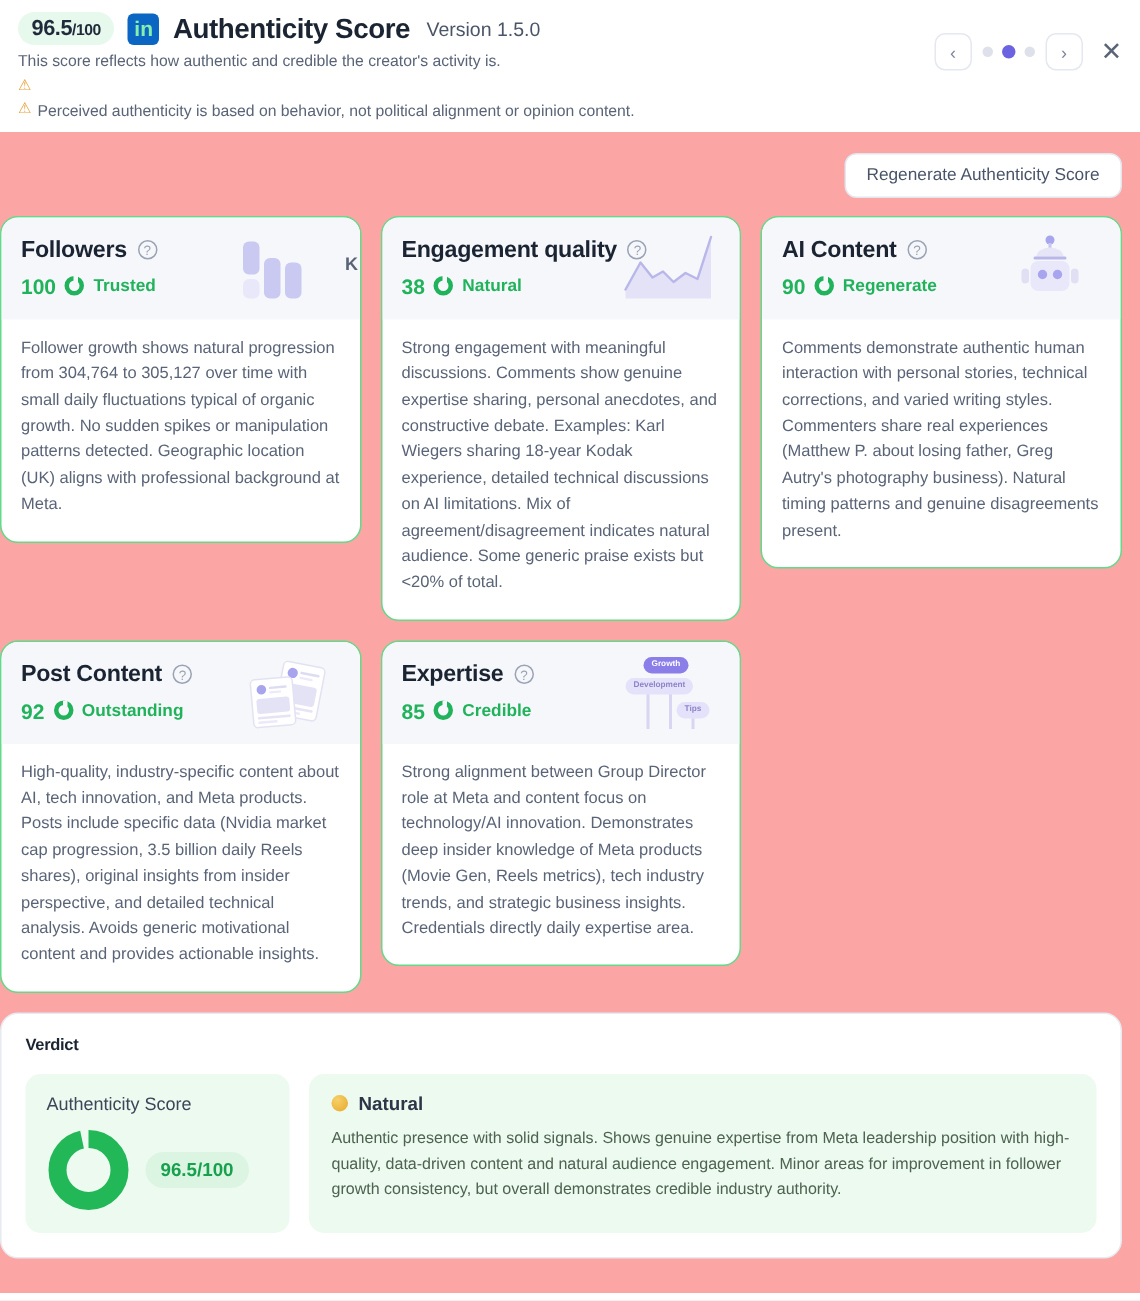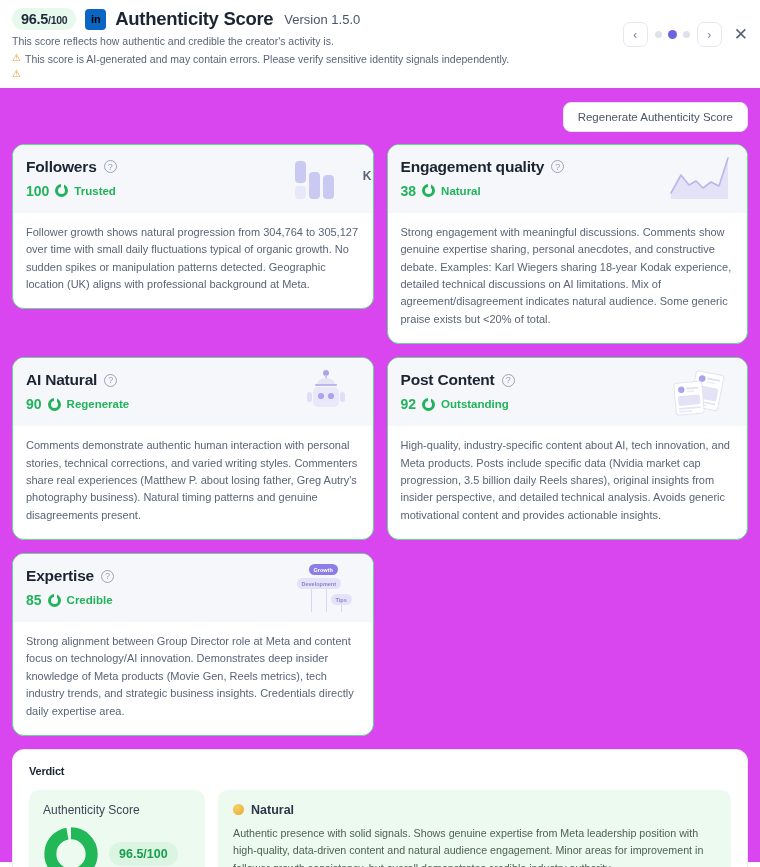--- a/index.html
+++ b/index.html
@@ -17,21 +17,21 @@
   .title-row { display: flex; align-items: center; gap: 9px; }
   .score-pill {
     background: #e7f9ec; color: #1f2a3a; border-radius: 14px;
     padding: 3px 9px; font-size: 14.5px; font-weight: 700; letter-spacing: -0.3px;
     white-space: nowrap;
   }
   .score-pill .den { font-size: 10.5px; font-weight: 700; }
   .li-logo {
     width: 21px; height: 21px; border-radius: 4px; background: #0a66c2;
     display: flex; align-items: center; justify-content: center;
-    color: #000000; font-size: 11px; font-weight: 700; line-height: 1;
+    color: #86efac; font-size: 14px; font-weight: 700; line-height: 1;
     font-family: "Liberation Sans", sans-serif;
   }
   .app-title { font-size: 18.5px; font-weight: 700; color: #1b2432; letter-spacing: -0.3px; }
   .app-version { font-size: 13px; color: #4a5568; font-weight: 400; margin-left: 2px; }
   .sub-line { font-size: 10.5px; color: #5a6477; margin-top: 4px; line-height: 1.45; }
   .warn-line { font-size: 10.5px; color: #5a6477; line-height: 1.55; display: flex; align-items: flex-start; gap: 4px; }
   .warn-ico { color: #e8a33d; font-size: 10px; line-height: 1.45; flex: none; }
 
   .hdr-ctrls { position: absolute; right: 12px; top: 22px; display: flex; align-items: center; gap: 12px; }
   .nav-group { display: flex; align-items: center; gap: 7px; }
@@ -39,29 +39,29 @@
     width: 25px; height: 25px; border: 1px solid #e6e8ef; border-radius: 7px;
     background: #fff; color: #7a849b; font-size: 12px;
     display: flex; align-items: center; justify-content: center; cursor: pointer;
   }
   .dots { display: flex; align-items: center; gap: 6px; }
   .dot { width: 7px; height: 7px; border-radius: 50%; background: #dfe1ea; }
   .dot.active { width: 9px; height: 9px; background: #6c63e0; }
   .close-btn { color: #5a6477; font-size: 17px; cursor: pointer; line-height: 1; font-weight: 400; }
 
   
-  .body-area { background: #d946ef; padding: 0 12px 12px 12px; height: 774px; }
+  .body-area { background: #fca5a5; padding: 0 12px 12px 0; height: 774px; }
   .actions { display: flex; justify-content: flex-end; gap: 11px; padding: 14px 0 12px 0; }
   .btn {
     border: 1px solid #e3e6ee; background: #fff; border-radius: 8px;
     padding: 8px 14px; font-size: 11.5px; color: #4a5468; cursor: pointer;
     display: flex; align-items: center; gap: 7px; white-space: nowrap;
   }
 
-  .grid { display: grid; grid-template-columns: 1fr 1fr; gap: 13px; align-items: start; }
+  .grid { display: grid; grid-template-columns: 1fr 1fr 1fr; gap: 13px; align-items: start; }
 
   .card {
     background: #ffffff; border: 1px solid #63d98a; border-radius: 12px;
     overflow: hidden;
   }
   .card-head {
     background: #f6f7fa; padding: 13px 13px 11px 13px; position: relative; min-height: 68px;
   }
   .card-title { font-size: 15.5px; font-weight: 700; color: #1b2432; display: flex; align-items: center; gap: 7px; letter-spacing: -0.2px; }
   .q-ico {
@@ -139,24 +139,24 @@
       <div class="score-pill">
         <span>96.5</span><span class="den">/100</span>
       </div>
       <div class="li-logo">in</div>
       <div class="app-title">Authenticity Score</div>
       <div class="app-version">Version 1.5.0</div>
     </div>
     <div class="sub-line">This score reflects how authentic and credible the creator's activity is.</div>
     <div class="warn-line" style="margin-top:2px;">
       <span class="warn-ico">⚠</span>
-      <span>This score is AI-generated and may contain errors. Please verify sensitive identity signals independently.</span>
     </div>
     <div class="warn-line">
       <span class="warn-ico">⚠</span>
+      <span>Perceived authenticity is based on behavior, not political alignment or opinion content.</span>
     </div>
 
     <div class="hdr-ctrls">
       <div class="nav-group">
         <div class="nav-btn">‹</div>
         <div class="dots">
           <div class="dot"></div>
           <div class="dot active"></div>
           <div class="dot"></div>
         </div>
@@ -219,21 +219,21 @@
               <path d="M2 38 L12 20 L20 30 L27 26 L34 33 L42 27 L50 31 L59 3" fill="none" stroke="#b9b6ea" stroke-width="1.6" stroke-linejoin="round" stroke-linecap="round"></path>
             </svg>
           </div>
         </div>
         <div class="card-body">Strong engagement with meaningful discussions. Comments show genuine expertise sharing, personal anecdotes, and constructive debate. Examples: Karl Wiegers sharing 18-year Kodak experience, detailed technical discussions on AI limitations. Mix of agreement/disagreement indicates natural audience. Some generic praise exists but &lt;20% of total.</div>
       </div>
 
       <div class="card">
         <div class="card-head">
           <div class="card-title">
-            <span>AI Natural</span>
+            <span>AI Content</span>
             <span class="q-ico">?</span>
           </div>
           <div class="score-row">
             <span class="score-num">90</span>
             <span class="ring"></span>
             <span class="score-label">Regenerate</span>
           </div>
           <div class="card-art">
             <svg class="robot" viewBox="0 0 62 46">
               <circle cx="31" cy="5" r="3" fill="#a9a4ee"></circle>

